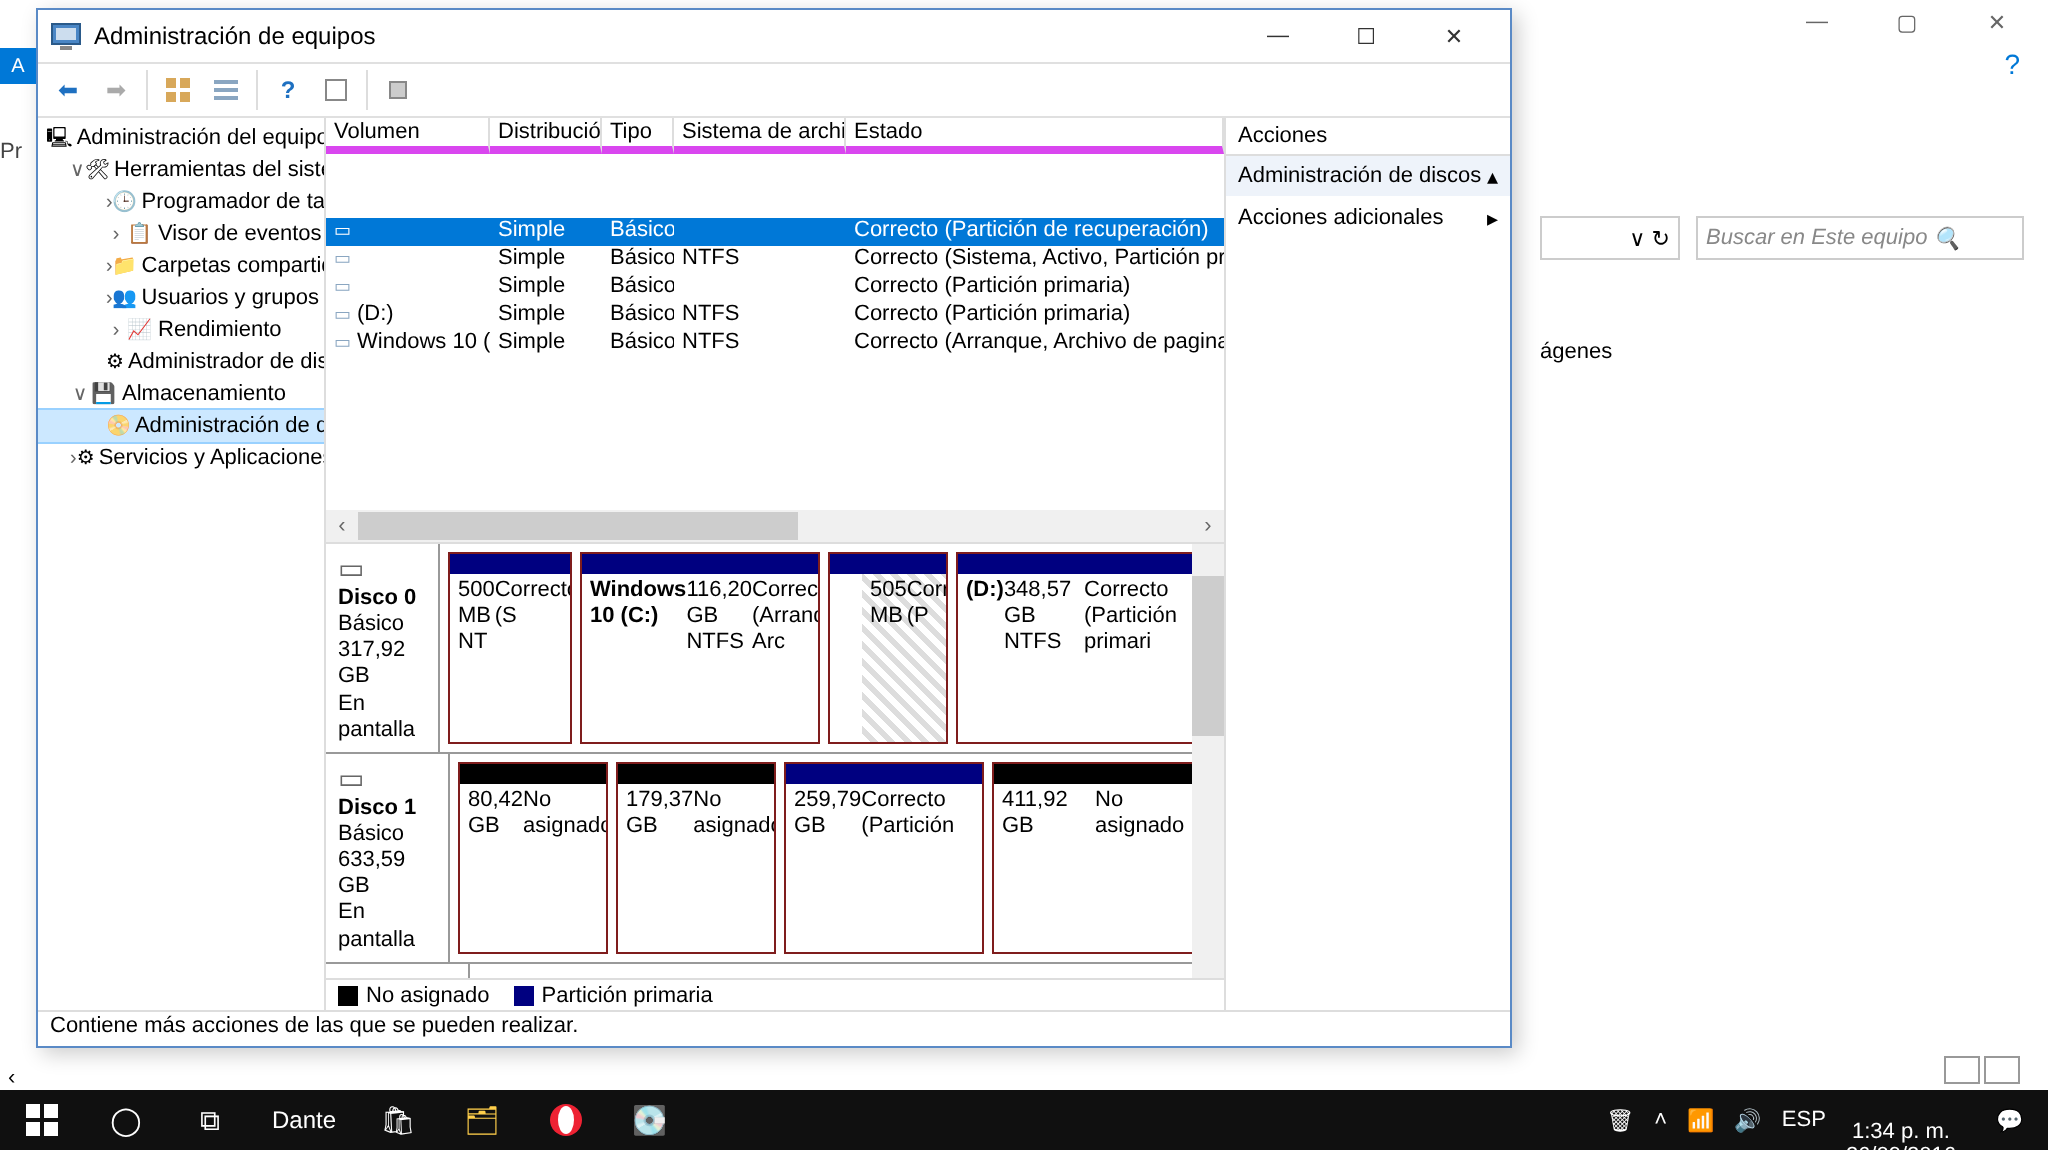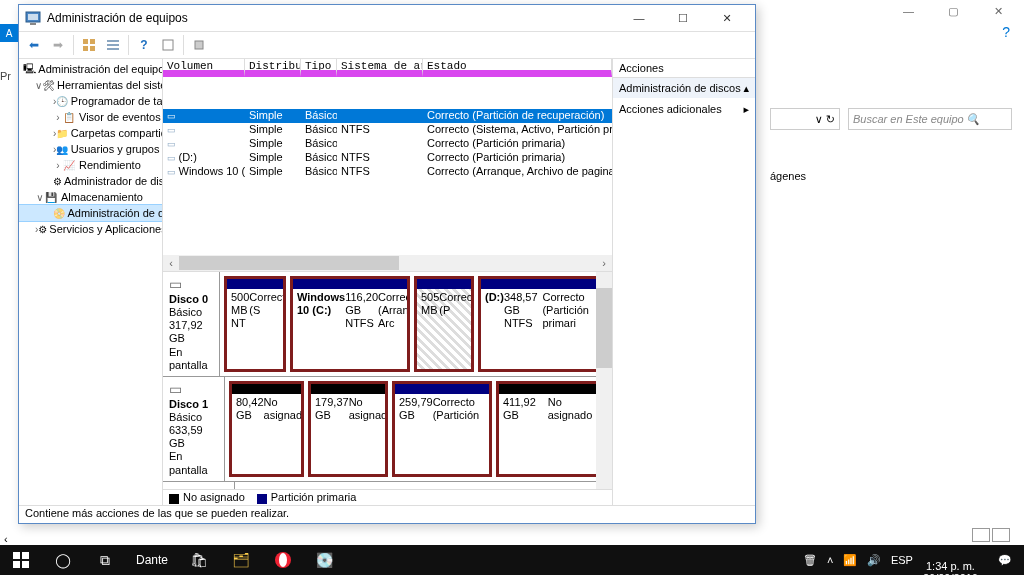--- a/index.html
+++ b/index.html
@@ -40,45 +40,45 @@
 .tree-item .ic { width: 14px; height: 14px; margin-right: 2px; display: inline-flex; align-items: center; justify-content: center; font-size: 10px; }
 .tree-item.sel { background: #cce8ff; outline: 1px solid #99d1ff; }
 .tree-item.l1 { padding-left: 4px; }
 .tree-item.l2 { padding-left: 16px; }
 .tree-item.l3 { padding-left: 34px; }
 
 
 .center { flex: 1; display: flex; flex-direction: column; min-width: 0; border-right: 1px solid #ddd; }
 .vol-list { height: 212px; display: flex; flex-direction: column; }
 .vol-head { display: flex; height: 18px; background: #fff; }
-.vol-head div { border-right: 1px solid #ddd; border-bottom: 7px solid #d946ef; padding: 1px 4px; font-size: 11px; white-space: nowrap; overflow: hidden; font-family: Liberation Mono, monospace; }
+.vol-head div { border-right: 1px solid #ddd; border-bottom: 4px solid #d946ef; padding: 1px 4px; font-size: 11px; white-space: nowrap; overflow: hidden; }
 .vol-body { flex: 1; overflow: hidden; margin-top: 32px; }
 .vol-row { display: flex; height: 14px; }
 .vol-row div { padding: 0 4px; white-space: nowrap; overflow: hidden; font-size: 11px; }
 .vol-row.sel { background: #0078d7; color: #fff; }
 .c-vol { width: 82px; } .c-dist { width: 56px; } .c-tipo { width: 36px; } .c-fs { width: 86px; } .c-est { flex: 1; }
 .vol-row .c-vol::before { content: "▭"; color: #8aa6c1; margin-right: 3px; font-size: 9px; }
 .vol-row.sel .c-vol::before { color: #fff; }
 
 .vol-scroll { height: 16px; background: #f0f0f0; display: flex; align-items: center; }
 .vol-scroll .arr { width: 16px; text-align: center; color: #666; }
 .vol-scroll .track { flex: 1; height: 14px; background: #f0f0f0; position: relative; }
 .vol-scroll .thumb { position: absolute; left: 0; width: 220px; height: 14px; background: #cdcdcd; }
 
 .graph-pane { flex: 1; border-top: 1px solid #ddd; overflow: hidden; position: relative; }
 .disk-row { display: flex; border-bottom: 1px solid #999; }
 .disk-info { width: 72px; padding: 4px 6px; border-right: 1px solid #999; background: #fff; font-size: 11px; line-height: 1.2; }
 .disk-info .icon { font-size: 14px; color: #666; }
 .disk-parts { flex: 1; padding: 4px; display: flex; gap: 4px; }
-.part { border: 3px solid #7f1d1d; background: #fff; display: flex; flex-direction: column; font-size: 10.5px; line-height: 1.2; overflow: hidden; }
+.part { border: 1px solid #7f1d1d; background: #fff; display: flex; flex-direction: column; font-size: 10.5px; line-height: 1.2; overflow: hidden; }
 .part .cap { height: 10px; }
 .part .body { padding: 2px 4px; flex: 1; }
 .cap-blue { background: #000080; }
 .cap-black { background: #000; }
-.part.hatched .body { background: repeating-linear-gradient(45deg, #fff, #fff 3px, #ddd 3px, #ddd 6px); }
+.part.hatched .body { background: repeating-linear-gradient(45deg, #fff, #fff 3px, #ddd 3px, #ddd 6px); margin-left: 16px; }
 
 .legend { position: absolute; bottom: 0; left: 0; right: 0; height: 16px; border-top: 1px solid #ddd; background: #fff; display: flex; align-items: center; padding: 0 6px; gap: 12px; }
 .legend .sw { width: 10px; height: 10px; display: inline-block; margin-right: 4px; vertical-align: middle; }
 .graph-vscroll { position: absolute; right: 0; top: 0; bottom: 16px; width: 16px; background: #f0f0f0; }
 .graph-vscroll .thumb { background: #cdcdcd; height: 80px; margin-top: 16px; }
 
 
 .actions { width: 142px; background: #fff; }
 .actions .hd { background: #fff; padding: 3px 6px; font-weight: normal; border-bottom: 1px solid #ddd; }
 .actions .row { padding: 4px 6px; background: #eef3fa; border-bottom: 1px solid #fff; position: relative; }

